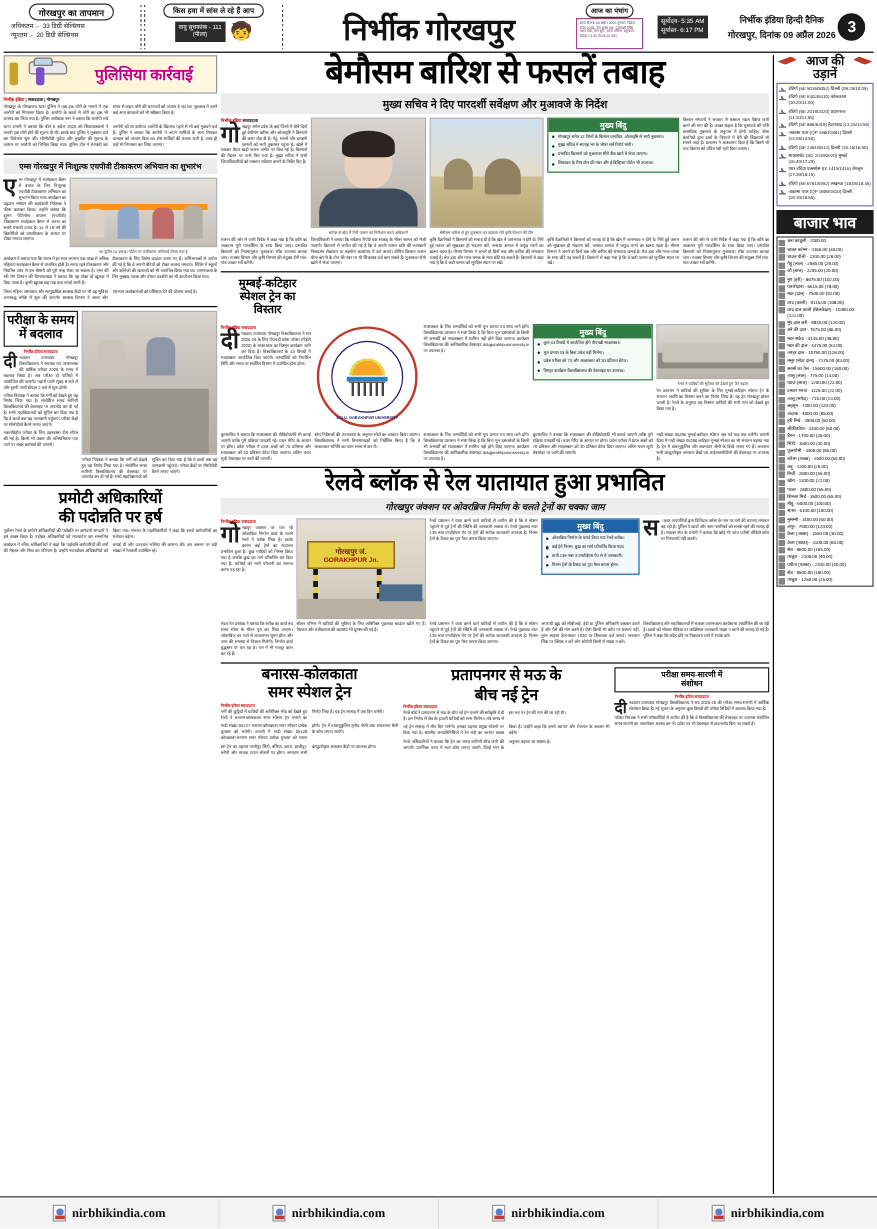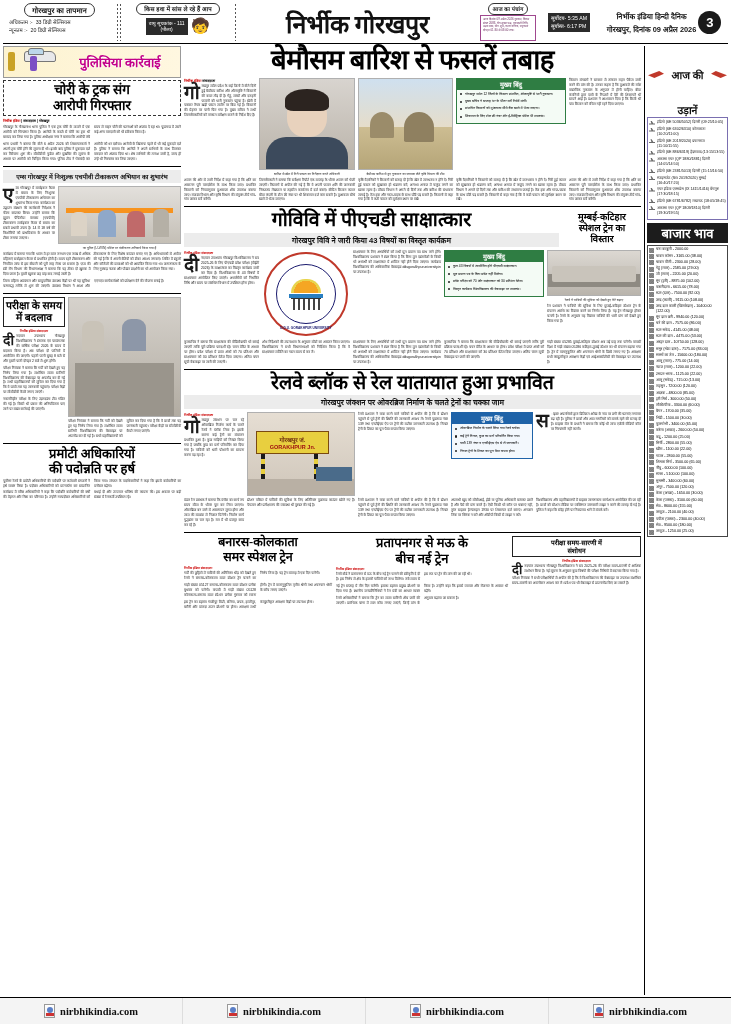--- a/index.html
+++ b/index.html
@@ -83,21 +83,21 @@
   
   .mb { border:1px solid #2f7d43; background:#f4fbf5; }
   .mb-h { background:#2f7d43; color:#fff; font-size:6.5px; font-weight:bold; text-align:center; padding:1px 0; position:relative;}
   .mb-h.blue { background:#1f63a8; }
   .mb-b { padding:2px 3px; }
   .mb-b li { font-size:3.4px; line-height:1.45; margin-bottom:2.5px; list-style:none; padding-left:5px; position:relative; text-align:justify;}
   .mb-b li:before{content:"";position:absolute;left:0;top:1.6px;width:2.2px;height:2.2px;background:#222;border-radius:50%;}
   .mb.blue { border-color:#1f63a8; background:#f3f8fd;}
 
   
-  .flights-title { text-align:center; font-size:10.5px; font-weight:bold; font-family:"Liberation Serif",serif; color:#111; line-height:1.05;margin-top:24px; }
+  .flights-title { text-align:center; font-size:10.5px; font-weight:bold; font-family:"Liberation Serif",serif; color:#111; line-height:1.05; }
   .flights-box { border:1px solid #7a6fb0; padding:2px 1px; margin-top:1px; }
   .fl { display:flex; gap:2px; font-size:3.7px; line-height:1.35; margin-bottom:1.5px; }
   .fl .ico { width:6px; height:5px; background:#6b6b6b; flex:none; margin-top:.6px;
       clip-path:polygon(0 55%,40% 55%,25% 0,45% 0,72% 55%,100% 55%,100% 75%,0 75%); }
   .fl .t { flex:1; color:#111; }
   .bhav-title { background:#1c1c1c; color:#fff; text-align:center; font-size:13px; font-weight:bold;
       font-family:"Liberation Serif",serif; padding:1px 0; margin:3px 0 2px; }
   .bhav-box { border:1px solid #444; padding:1px; }
   .bv { display:flex; gap:2px; font-size:3.7px; line-height:1.4; margin-bottom:.8px; }
   .bv .ic { width:5px;height:5px;background:#777;flex:none;margin-top:.5px;
@@ -187,24 +187,20 @@
 
       <div class="police-banner">
         <div class="pb-art">
           <div class="car"></div>
           <div class="cop"></div>
           <div class="cop2"></div>
         </div>
         <div class="pb-text">पुलिसिया कार्रवाई</div>
       </div>
 
-      <div class="dashed-box" style="margin-top:2px;">
-        <div class="hl colhead">चोरी के ट्रक संग</div>
-        <div class="hl colhead" style="margin-top:2px;">आरोपी गिरफ्तार</div>
-      </div>
 
       <div style="margin-top:2px;">
         <div class="byline">
           <span class="red">निर्भीक इंडिया</span> |
           <span>संवाददाता</span> |
           <span>गोरखपुर</span>
         </div>
         <div class="body-txt cols2" style="margin-top:2px;">
           <span>गोरखपुर के गोरखनाथ थाना पुलिस ने एक ट्रक चोरी के मामले में एक आरोपी को गिरफ्तार किया है। आरोपी के कब्जे से चोरी का ट्रक भी बरामद कर लिया गया है। पुलिस अधीक्षक नगर ने बताया कि आरोपी लंबे समय से वाहन चोरी की घटनाओं को अंजाम दे रहा था। पूछताछ में उसने कई अन्य वारदातों को भी स्वीकार किया है।</span>
         </div>
@@ -267,20 +263,21 @@
       <div class="hl" style="font-size:13px;margin-top:2px;">प्रमोटी अधिकारियों</div>
       <div class="hl" style="font-size:13px;margin-top:2px;">की पदोन्नति पर हर्ष</div>
       <div class="body-txt cols2" style="margin-top:3px;">पूर्वोत्तर रेलवे के प्रमोटी अधिकारियों की पदोन्नति पर कर्मचारी संगठनों ने हर्ष व्यक्त किया है। पदोन्नत अधिकारियों को माल्यार्पण कर सम्मानित किया गया। संगठन के पदाधिकारियों ने कहा कि इससे कर्मचारियों का मनोबल बढ़ेगा।</div>
       <div class="body-txt cols2" style="margin-top:2px;">कार्यक्रम में वरिष्ठ अधिकारियों ने कहा कि पदोन्नति कर्मचारियों की वर्षों की मेहनत और निष्ठा का परिणाम है। उन्होंने नवपदोन्नत अधिकारियों को बधाई दी और उज्ज्वल भविष्य की कामना की। इस अवसर पर बड़ी संख्या में रेलकर्मी उपस्थित रहे।</div>
 
     </div>
 
     <div class="centercol">
 
       <div class="hl mainhead">बेमौसम बारिश से फसलें तबाह</div>
+      <div class="sub" style="font-size:9px;margin-top:3px;">मुख्य सचिव ने दिए पारदर्शी सर्वेक्षण और मुआवजे के निर्देश</div>
 
       <div style="display:flex;gap:3px;margin-top:3px;">
         <div style="width:72px;">
           <div class="byline">
             <span class="red">निर्भीक इंडिया</span>
             <span>संवाददाता</span>
           </div>
           <div class="body-txt" style="margin-top:1px;"><span class="dropcap">गो</span><span>रखपुर समेत प्रदेश के कई जिलों में बीते दिनों हुई बेमौसम बारिश और ओलावृष्टि ने किसानों की कमर तोड़ दी है। गेहूं, सरसों और दलहनी फसलों को भारी नुकसान पहुंचा है। खेतों में पककर तैयार खड़ी फसल जमीन पर बिछ गई है। किसानों की मेहनत पर पानी फिर गया है। मुख्य सचिव ने सभी जिलाधिकारियों को तत्काल सर्वेक्षण कराने के निर्देश दिए हैं।</span></div>
         </div>
 
@@ -321,24 +318,20 @@
         <div style="width:72px;" class="body-txt">शासन की ओर से जारी निर्देश में कहा गया है कि क्षति का आकलन पूरी पारदर्शिता के साथ किया जाए। प्रभावित किसानों को नियमानुसार मुआवजा शीघ्र उपलब्ध कराया जाए। राजस्व विभाग और कृषि विभाग की संयुक्त टीमें गांव-गांव जाकर सर्वे करेंगी।</div>
         <div style="width:96px;" class="body-txt">जिलाधिकारी ने बताया कि सर्वेक्षण रिपोर्ट एक सप्ताह के भीतर शासन को भेजी जाएगी। किसानों से अपील की गई है कि वे अपनी फसल क्षति की जानकारी निकटतम लेखपाल या तहसील कार्यालय में दर्ज कराएं। बीमित किसान फसल बीमा कंपनी के टोल फ्री नंबर पर भी शिकायत दर्ज करा सकते हैं। मुआवजा सीधे खाते में भेजा जाएगा।</div>
         <div style="width:95px;" class="body-txt">कृषि वैज्ञानिकों ने किसानों को सलाह दी है कि खेत में जलभराव न होने दें। गिरी हुई फसल को सुखाकर ही भंडारण करें, अन्यथा अनाज में फफूंद लगने का खतरा रहता है। मौसम विभाग ने अगले दो दिनों तक और बारिश की संभावना जताई है। तेज हवा और गरज-चमक के साथ छींटे पड़ सकते हैं। किसानों से कहा गया है कि वे कटी फसल को सुरक्षित स्थान पर रखें।</div>
         <div style="width:110px;" class="body-txt">कृषि वैज्ञानिकों ने किसानों को सलाह दी है कि खेत में जलभराव न होने दें। गिरी हुई फसल को सुखाकर ही भंडारण करें, अन्यथा अनाज में फफूंद लगने का खतरा रहता है। मौसम विभाग ने अगले दो दिनों तक और बारिश की संभावना जताई है। तेज हवा और गरज-चमक के साथ छींटे पड़ सकते हैं। किसानों से कहा गया है कि वे कटी फसल को सुरक्षित स्थान पर रखें।</div>
         <div style="flex:1;" class="body-txt">शासन की ओर से जारी निर्देश में कहा गया है कि क्षति का आकलन पूरी पारदर्शिता के साथ किया जाए। प्रभावित किसानों को नियमानुसार मुआवजा शीघ्र उपलब्ध कराया जाए। राजस्व विभाग और कृषि विभाग की संयुक्त टीमें गांव-गांव जाकर सर्वे करेंगी।</div>
       </div>
 
       <div class="rule" style="margin-top:4px;"></div>
 
       <div style="display:flex;gap:4px;margin-top:2px;">
-        <div style="flex:1;">
-          <div class="hl" style="font-size:19.5px;">गोविवि में पीएचडी साक्षात्कार</div>
-          <div class="sub" style="font-size:7.6px;margin-top:2px;">गोरखपुर विवि ने जारी किया 43 विषयों का विस्तृत कार्यक्रम</div>
-        </div>
         <div style="width:78px;">
           <div class="boxhead" style="font-size:9.5px;border:none;">
             <div>मुम्बई-कटिहार</div>
             <div>स्पेशल ट्रेन का</div>
             <div>विस्तार</div>
           </div>
         </div>
       </div>
 
       <div style="display:flex;gap:3px;margin-top:3px;">
@@ -397,21 +390,21 @@
         <div style="width:88px;" class="body-txt">साक्षात्कार के लिए अभ्यर्थियों को सभी मूल प्रमाण पत्र साथ लाने होंगे। विश्वविद्यालय प्रशासन ने स्पष्ट किया है कि बिना मूल दस्तावेजों के किसी भी अभ्यर्थी को साक्षात्कार में शामिल नहीं होने दिया जाएगा। कार्यक्रम विश्वविद्यालय की आधिकारिक वेबसाइट ddugorakhpuruniversity.in पर उपलब्ध है।</div>
         <div style="width:100px;" class="body-txt">कुलसचिव ने बताया कि साक्षात्कार की वीडियोग्राफी भी कराई जाएगी ताकि पूरी प्रक्रिया पारदर्शी रहे। चयन मेरिट के आधार पर होगा। प्रवेश परीक्षा में प्राप्त अंकों को 70 प्रतिशत और साक्षात्कार को 30 प्रतिशत वेटेज दिया जाएगा। अंतिम चयन सूची वेबसाइट पर जारी की जाएगी।</div>
         <div style="flex:1;" class="body-txt">गाड़ी संख्या 05285 मुम्बई-कटिहार स्पेशल अब मई माह तक चलेगी। वापसी दिशा में गाड़ी संख्या 05286 कटिहार-मुम्बई स्पेशल का भी संचलन बढ़ाया गया है। ट्रेन में वातानुकूलित और शयनयान श्रेणी के डिब्बे लगाए गए हैं। आरक्षण सभी कंप्यूटरीकृत आरक्षण केंद्रों एवं आईआरसीटीसी की वेबसाइट पर उपलब्ध है।</div>
       </div>
 
       <div class="rule" style="margin-top:4px;"></div>
 
       <div style="display:flex;gap:4px;margin-top:2px;">
         <div style="flex:1;">
           <div class="hl" style="font-size:19.5px;">रेलवे ब्लॉक से रेल यातायात हुआ प्रभावित</div>
-          <div class="sub" style="font-size:7.6px;margin-top:2px;">गोरखपुर जंक्शन पर ओवरब्रिज निर्माण के चलते ट्रेनों का चक्का जाम</div>
+          <div class="sub" style="font-size:7.6px;margin-top:2px;font-style:italic;">गोरखपुर जंक्शन पर ओवरब्रिज निर्माण के चलते ट्रेनों का चक्का जाम</div>
         </div>
       </div>
 
       <div style="display:flex;gap:3px;margin-top:3px;">
         <div style="width:60px;">
           <div class="byline red" style="color:#c00;font-size:3.3px;">निर्भीक इंडिया संवाददाता</div>
           <div class="body-txt" style="margin-top:1px;"><span class="dropcap">गो</span><span>रखपुर जंक्शन पर चल रहे ओवरब्रिज निर्माण कार्य के चलते रेलवे ने ब्लॉक लिया है। इसके कारण कई ट्रेनों का संचालन प्रभावित हुआ है। कुछ गाड़ियों को निरस्त किया गया है जबकि कुछ का मार्ग परिवर्तित कर दिया गया है। यात्रियों को भारी परेशानी का सामना करना पड़ रहा है।</span></div>
         </div>
 
         <div style="width:108px;">

